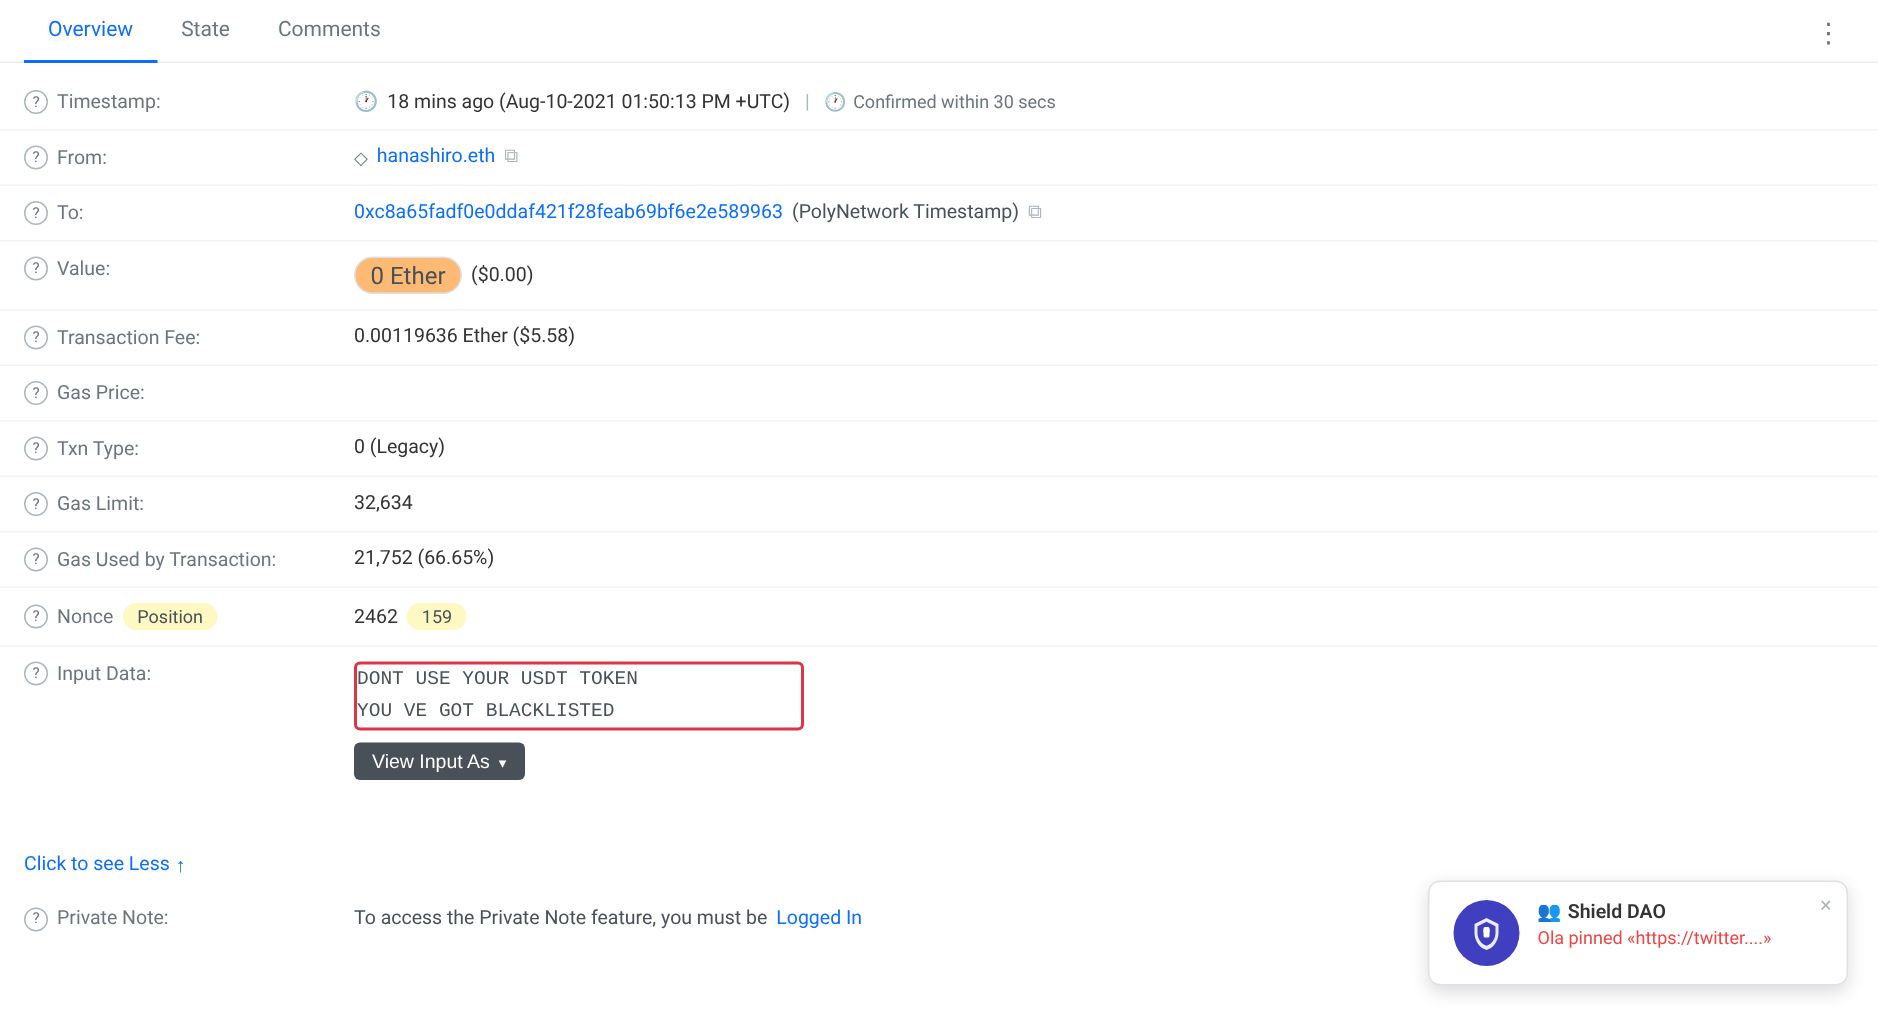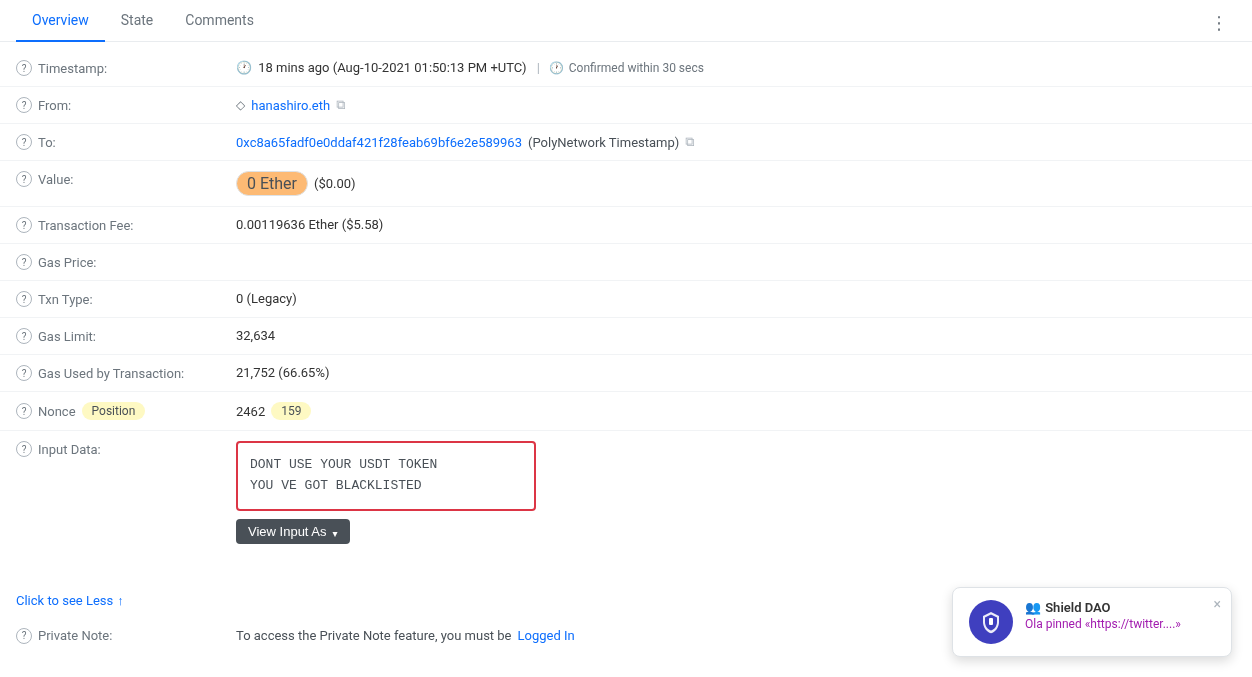--- a/index.html
+++ b/index.html
@@ -114,21 +114,20 @@
     .nonce-position {
       background: #fef9c3;
       border-radius: 20px;
       padding: 2px 10px;
       font-size: 12px;
       color: #495057;
     }
     .input-data-box {
       border: 2px solid #dc3545;
       border-radius: 4px;
-      padding: 12px;
       font-family: 'Courier New', monospace;
       font-size: 13px;
       color: #495057;
       background: #fff;
       line-height: 1.6;
       min-width: 300px;
     }
     .view-input-btn {
       display: inline-flex;
       align-items: flex-end;
@@ -218,21 +217,21 @@
     .notification-title {
       font-weight: 600;
       font-size: 13px;
       color: #333;
       display: flex;
       align-items: center;
       gap: 4px;
     }
     .notification-text {
       font-size: 12px;
-      color: #a21caf;
+      color: #ef4444;
       margin-top: 2px;
     }
   </style>
 </head>
 <body>
 
 <div class="tabs">
   <div class="tab active">Overview</div>
   <div class="tab">State</div>
   <div class="tab">Comments</div>

